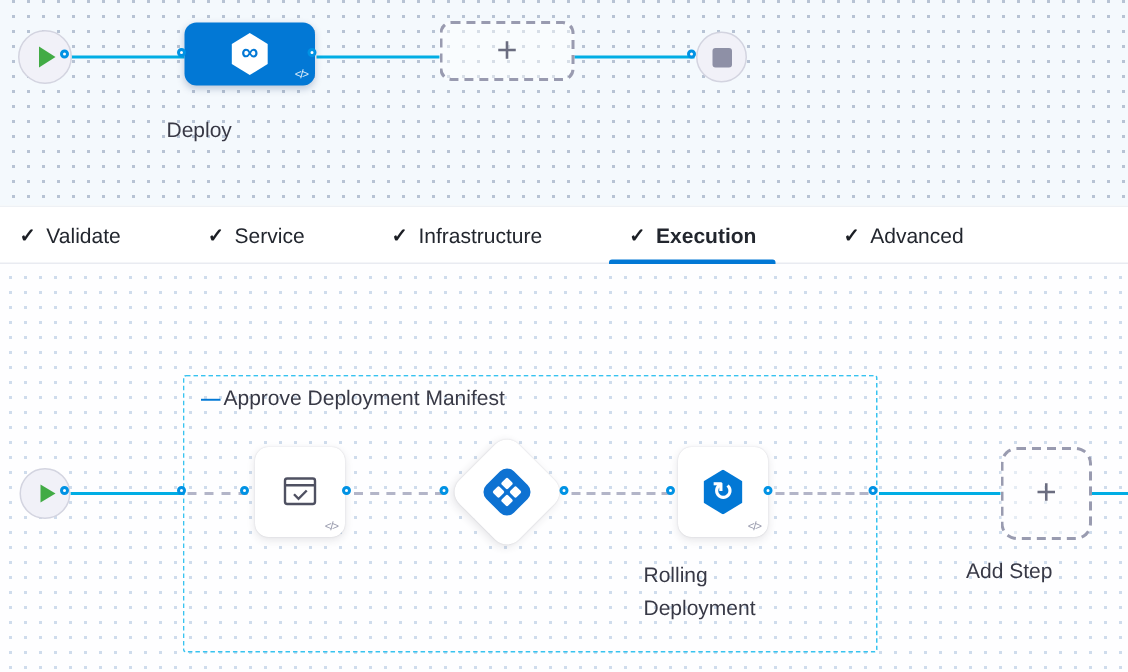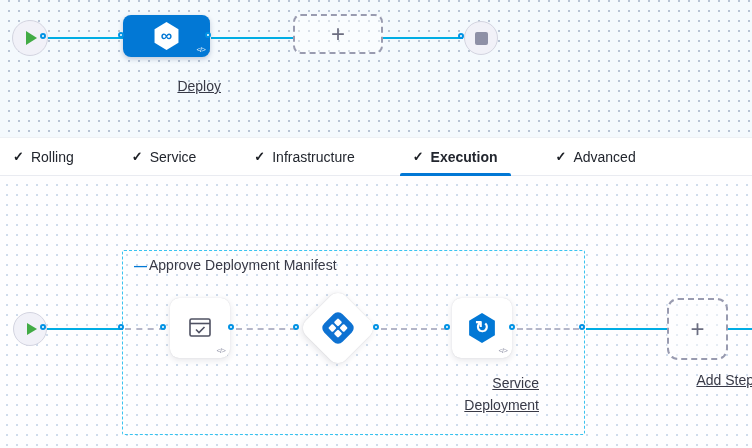--- a/index.html
+++ b/index.html
@@ -50,22 +50,22 @@
     background: #f1f1f8; border: 1px solid #d3d4e0; z-index: 2;
     display: flex; align-items: center; justify-content: center; cursor: pointer;
   }
   .play-tri {
     width: 0; height: 0; margin-left: 3px;
     border-top: 7px solid transparent; border-bottom: 7px solid transparent;
     border-left: 11px solid #42ab45;
   }
   .stop-sq { width: 13px; height: 13px; background: #8e90a6; border-radius: 2px; }
   .node-label {
-    position: absolute; width: 110px; text-align: right;
-    font-size: 14px; line-height: 1.55; color: #383946; z-index: 3; text-decoration: underline;
+    position: absolute; width: 110px; text-align: left;
+    font-size: 14px; line-height: 1.55; color: #383946; z-index: 3;
   }
   .code-chip { position: absolute; right: 5px; bottom: 3px; font-size: 8px; letter-spacing: -1px; z-index: 4; }
 
   
   .stage-node {
     position: absolute; left: 123px; top: 15px; width: 87px; height: 42px;
     background: #0278d5; border-radius: 8px; z-index: 2; cursor: pointer;
     box-shadow: 0 2px 5px rgba(30,60,110,.25);
     display: flex; align-items: center; justify-content: center;
   }
@@ -142,21 +142,21 @@
   <div class="port" style="left:458px; top:33px;"></div>
 
   <div class="terminal" style="left:464px; top:21px; width:34px; height:34px;">
     <div class="stop-sq"></div>
   </div>
 </div>
 
 <div class="tabbar">
   <div class="tab">
     <span class="check">✓</span>
-    <span>Rolling</span>
+    <span>Validate</span>
   </div>
   <div class="tab">
     <span class="check">✓</span>
     <span>Service</span>
   </div>
   <div class="tab">
     <span class="check">✓</span>
     <span>Infrastructure</span>
   </div>
   <div class="tab active">
@@ -220,21 +220,21 @@
   <div class="wire-dashed" style="left:381px; top:152px; width:66px;"></div>
   <div class="port" style="left:444px; top:148px;"></div>
 
   <div class="step-card" style="left:452px; top:122px;">
     <div class="hex blue" style="width:28px;height:30px;">
       <span class="roll-glyph">↻</span>
     </div>
     <span class="code-chip">&lt;/&gt;</span>
   </div>
   <div class="port" style="left:509px; top:148px;"></div>
-  <div class="node-label" style="left:429px; top:197px;">Service Deployment</div>
+  <div class="node-label" style="left:429px; top:197px;">Rolling Deployment</div>
 
   <div class="wire-dashed" style="left:517px; top:152px; width:62px;"></div>
   <div class="port" style="left:579px; top:148px;"></div>
 
   <div class="wire" style="left:586px; top:152px; width:81px;"></div>
 
   <div class="dashed-box" style="left:667px; top:122px; width:61px; height:62px; border-radius:11px;">
     <span>+</span>
   </div>
   <div class="node-label" style="left:644px; top:194px;">Add Step</div>

